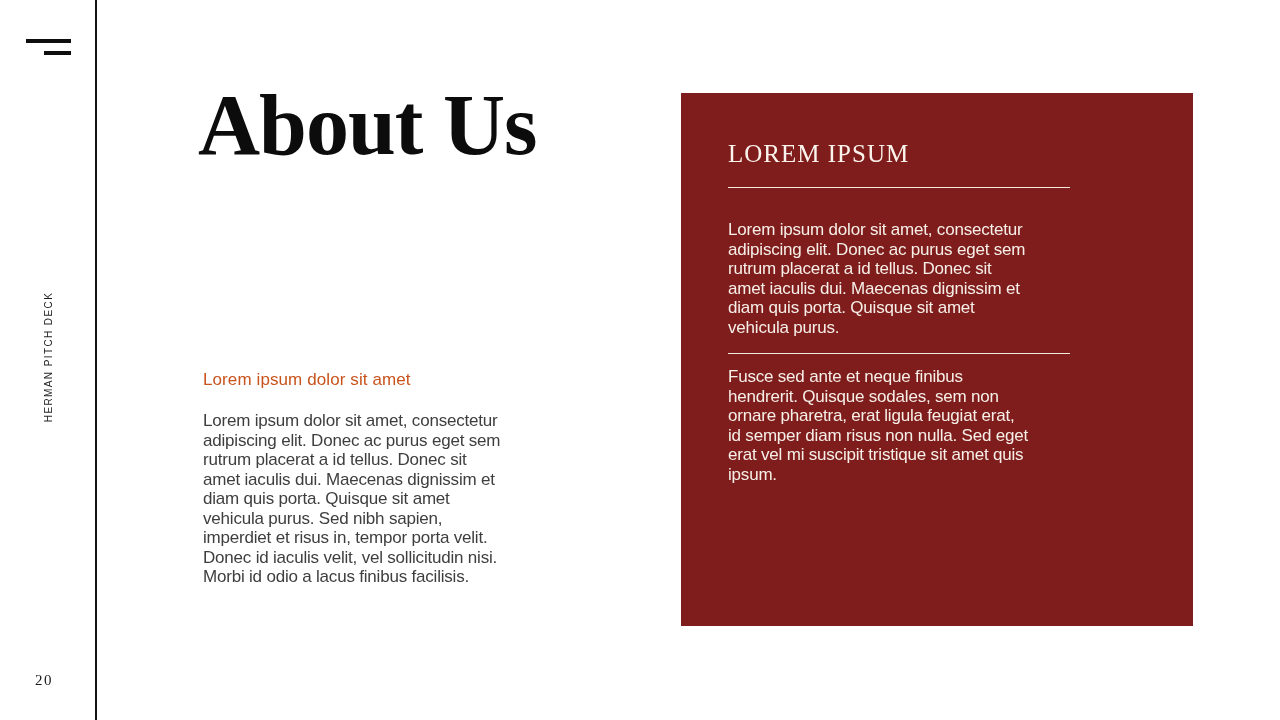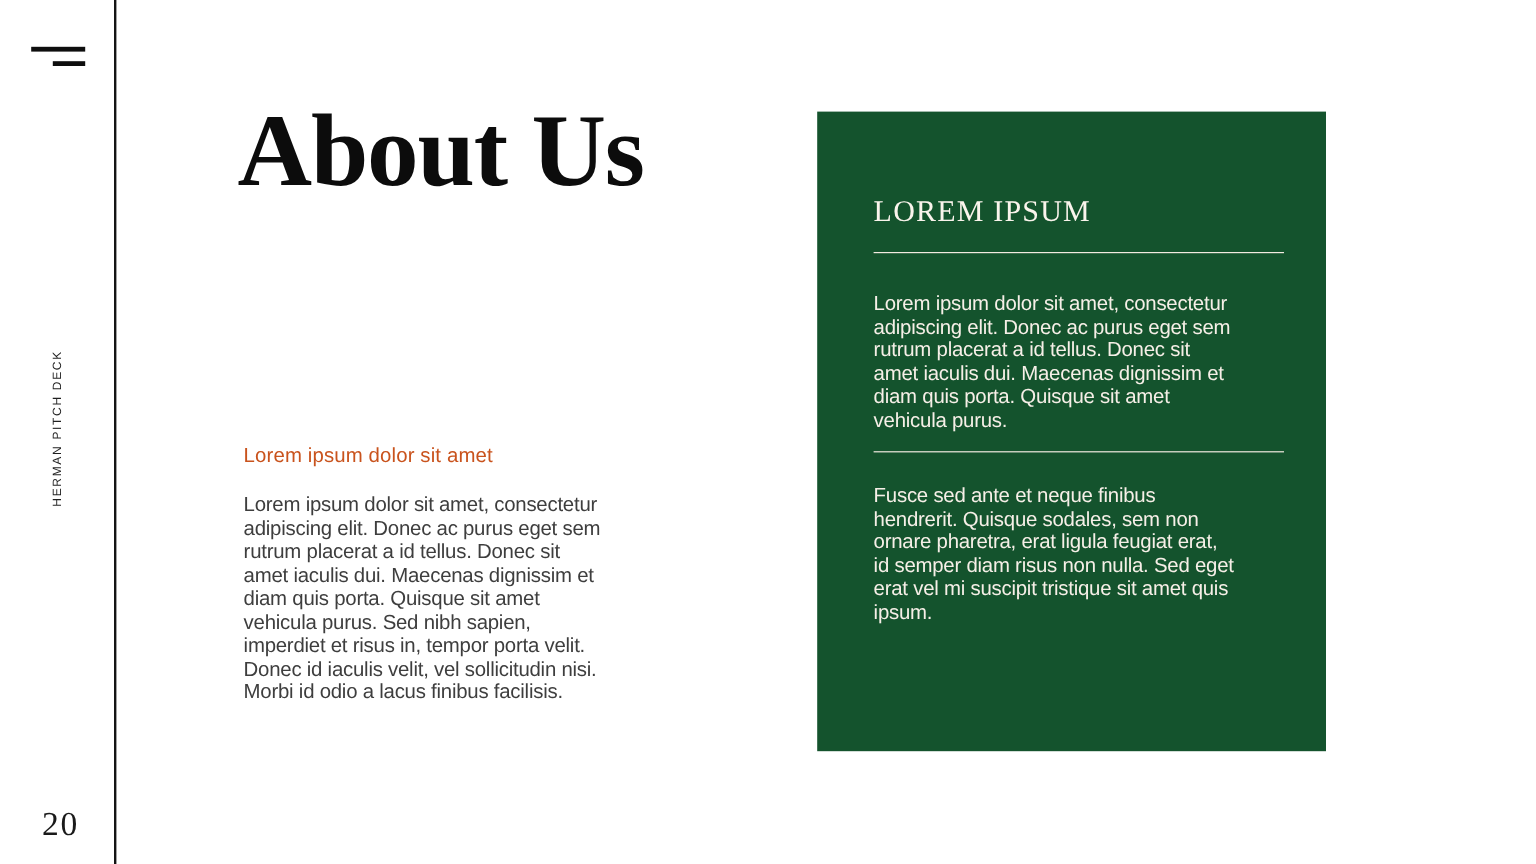--- a/index.html
+++ b/index.html
@@ -23,21 +23,21 @@
   .deck-label {
     position:absolute; left:48px; top:357px;
     transform:translate(-50%,-50%) rotate(-90deg);
     font-size:10px; letter-spacing:1.4px; color:#1f1f1f; white-space:nowrap;
   }
 
   
   .page-num {
     position:absolute; left:35px; top:672px;
     font-family:"Liberation Serif", serif;
-    font-size:28px; letter-spacing:1.5px; color:#1a1a1a;
+    font-size:15px; letter-spacing:1.5px; color:#1a1a1a;
   }
 
   
   .title {
     position:absolute; left:198px; top:82px;
     font-family:"Liberation Serif", serif;
     font-size:86px; line-height:1.0; color:#0c0c0c;
     letter-spacing:-1px; white-space:nowrap;
   }
 
@@ -47,39 +47,39 @@
     font-size:17px; font-weight:normal; color:#c9531d; letter-spacing:0.1px;
   }
   .left-body {
     position:absolute; left:203px; top:411px; width:350px;
     font-size:17px; line-height:19.5px; color:#3e3e3e;
     white-space:pre-line; letter-spacing:-0.2px;
   }
 
   
   .panel {
-    position:absolute; left:681px; top:93px; width:424px; height:533px;
-    background:#14532d; color:#f7f0e8;
-    padding:69px 75px 0 47px;
+    position:absolute; left:681px; top:93px; width:512px; height:533px;
+    background:#7f1d1d; color:#f7f0e8;
+    padding:46px 75px 0 47px;
   }
   .panel-heading {
     font-family:"Liberation Serif", serif;
     font-weight:normal;
     font-size:25px; line-height:30px; letter-spacing:1px;
     color:#faf4ec; white-space:nowrap;
   }
   .panel-rule { width:342px; height:1px; background:#f3eae0; margin-top:18px; }
   .panel-body {
     margin-top:32px; width:345px;
     font-size:17px; line-height:19.5px; color:#f6efe7;
     white-space:pre-line; letter-spacing:-0.2px;
   }
   .panel-section-2 .panel-heading { margin-top:37px; }
   .panel-section-2 .panel-rule { margin-top:16px; }
-  .panel-section-2 .panel-body { margin-top:26px; }
+  .panel-section-2 .panel-body { margin-top:13px; }
 </style>
 </head>
 <body>
 
 <div class="menu-btn">
   <div class="menu-bar-top"></div>
   <div class="menu-bar-bottom"></div>
 </div>
 
 <div class="vrule"></div>

